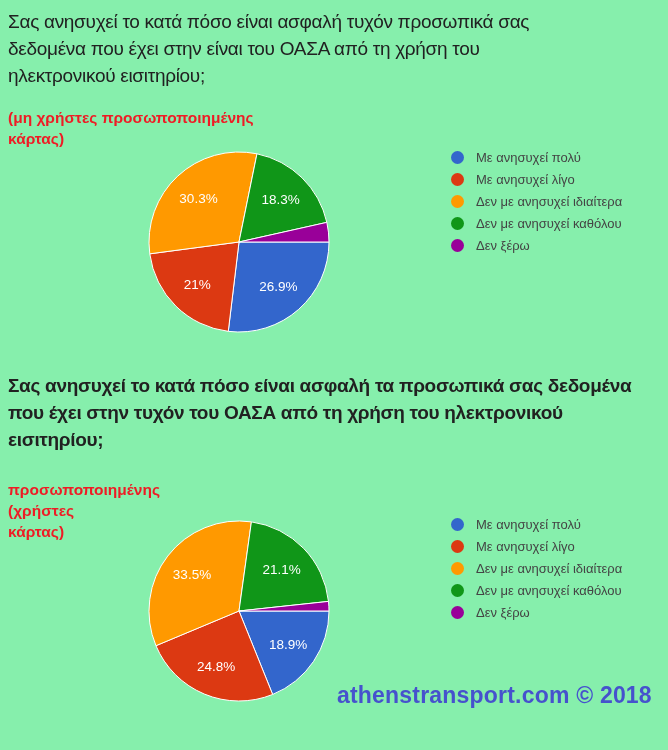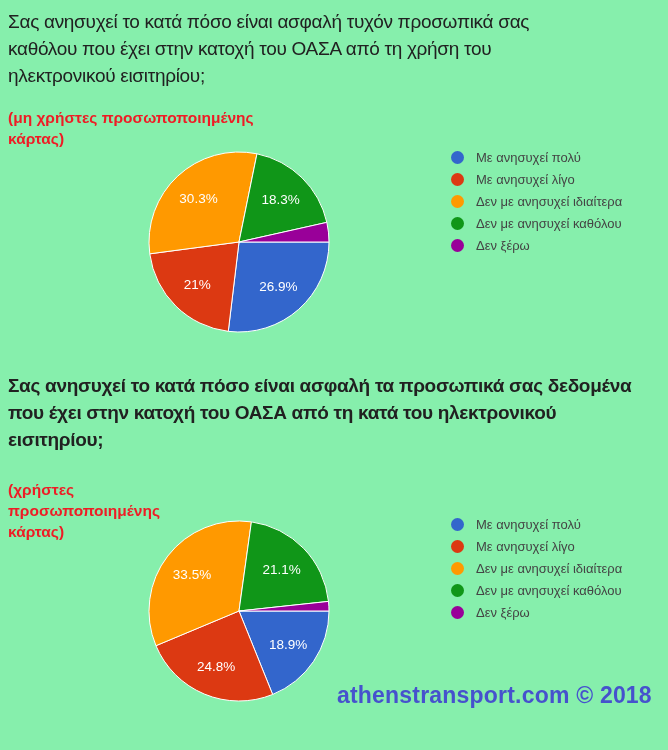--- a/index.html
+++ b/index.html
@@ -28,21 +28,21 @@
 
   .footer{position:absolute;left:337px;top:682px;font-size:23px;font-weight:bold;color:#4652cd;letter-spacing:0.2px;white-space:nowrap;}
 </style>
 </head>
 <body>
 
 <div class="page">
 
   <div class="question" id="question-1">
     <div>Σας ανησυχεί το κατά πόσο είναι ασφαλή τυχόν προσωπικά σας</div>
-    <div>καθόλου που έχει στην κατοχή του ΟΑΣΑ από τη χρήση του</div>
+    <div>δεδομένα που έχει στην είναι του ΟΑΣΑ από τη χρήση του</div>
     <div>ηλεκτρονικού εισιτηρίου;</div>
   </div>
 
   <div class="group-label" id="group-label-1">
     <div>(μη χρήστες προσωποποιημένης</div>
     <div>κάρτας)</div>
   </div>
 
   <svg class="pie" id="pie-1" viewBox="0 0 184 184">
       <path d="M92 92 L182.00 92.00 A90 90 0 0 1 81.28 181.36 Z" fill="#3366CC" stroke="#ffffff" stroke-width="1" stroke-linejoin="round"></path>
@@ -74,27 +74,27 @@
         <span class="legend-label">Δεν με ανησυχεί καθόλου</span>
       </div>
       <div class="legend-item">
         <span class="legend-dot" style="background: rgb(153, 0, 153);"></span>
         <span class="legend-label">Δεν ξέρω</span>
       </div>
     </div>
 
   <div class="question" id="question-2">
     <div>Σας ανησυχεί το κατά πόσο είναι ασφαλή τα προσωπικά σας δεδομένα</div>
-    <div>που έχει στην κατοχή του ΟΑΣΑ από τη κατά του ηλεκτρονικού</div>
+    <div>που έχει στην τυχόν του ΟΑΣΑ από τη χρήση του ηλεκτρονικού</div>
     <div>εισιτηρίου;</div>
   </div>
 
   <div class="group-label" id="group-label-2">
+    <div>προσωποποιημένης</div>
     <div>(χρήστες</div>
-    <div>προσωποποιημένης</div>
     <div>κάρτας)</div>
   </div>
 
   <svg class="pie" id="pie-2" viewBox="0 0 184 184">
       <path d="M92 92 L182.00 92.00 A90 90 0 0 1 125.66 175.47 Z" fill="#3366CC" stroke="#ffffff" stroke-width="1" stroke-linejoin="round"></path>
       <path d="M92 92 L125.66 175.47 A90 90 0 0 1 8.96 126.70 Z" fill="#DC3912" stroke="#ffffff" stroke-width="1" stroke-linejoin="round"></path>
       <path d="M92 92 L8.96 126.70 A90 90 0 0 1 104.40 2.86 Z" fill="#FF9900" stroke="#ffffff" stroke-width="1" stroke-linejoin="round"></path>
       <path d="M92 92 L104.40 2.86 A90 90 0 0 1 181.49 82.40 Z" fill="#109618" stroke="#ffffff" stroke-width="1" stroke-linejoin="round"></path>
       <path d="M92 92 L181.49 82.40 A90 90 0 0 1 182.00 92.00 Z" fill="#990099" stroke="#ffffff" stroke-width="1" stroke-linejoin="round"></path>
       <text x="141.2" y="125.2" dy="0.35em" text-anchor="middle" fill="#ffffff" font-size="13.5">18.9%</text>

